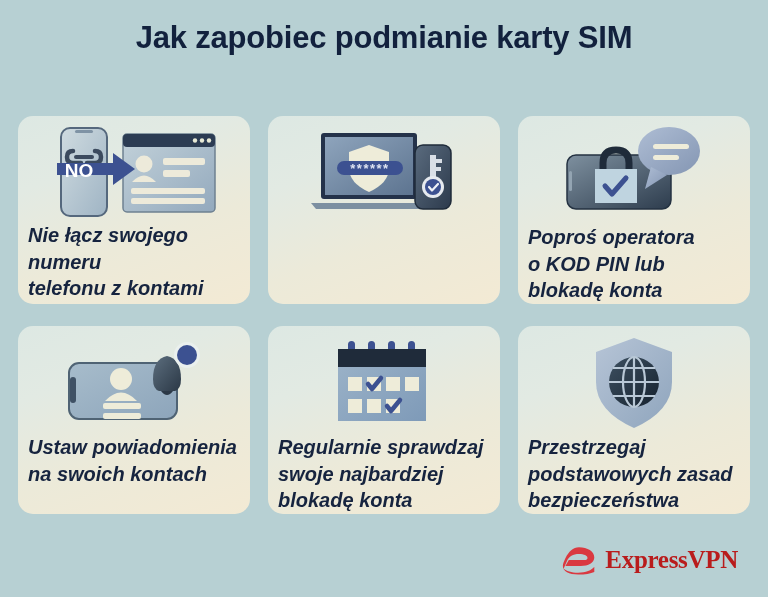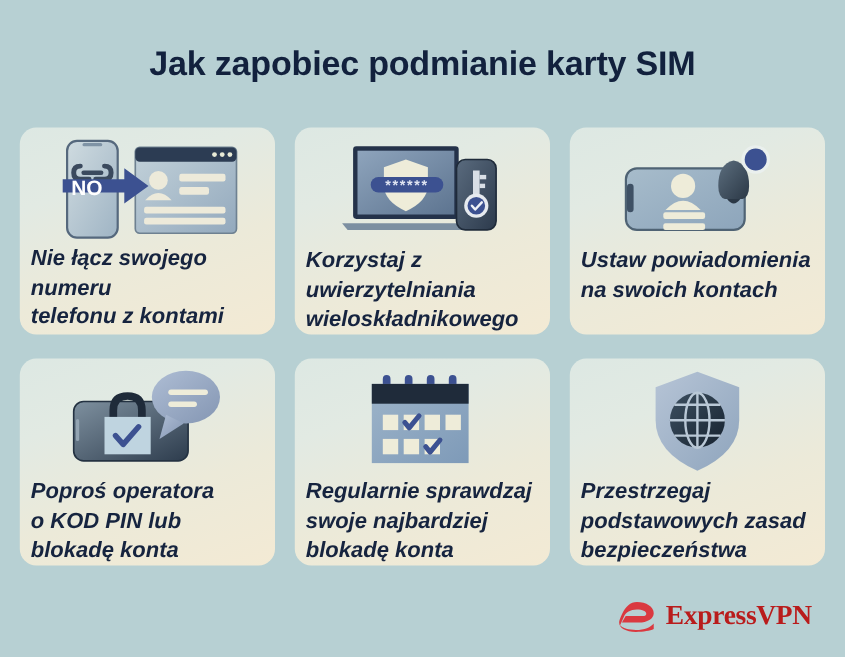--- a/index.html
+++ b/index.html
@@ -11,21 +11,21 @@
     position:relative;
   }
 
   
   .page-title {
     text-align:center;
     font-size:31px;
     font-weight:bold;
     color:#12213d;
     letter-spacing:-0.2px;
-    padding-top:42px;
+    padding-top:22px;
     line-height:1;
   }
 
   
   .grid {
     position:absolute;
     left:18px;
     top:116px;
     width:732px;
     display:grid;
@@ -160,23 +160,53 @@
         <rect x="106" y="22" width="36" height="64" rx="8" fill="url(#g2ph)" stroke="#1f2b3a" stroke-width="1.5"></rect>
 
         <rect x="121" y="32" width="6" height="22" fill="#d9dfe6"></rect>
         <rect x="127" y="36" width="6" height="4" fill="#d9dfe6"></rect>
         <rect x="127" y="44" width="5" height="4" fill="#d9dfe6"></rect>
         <circle cx="124" cy="64" r="11" fill="#e6eaef"></circle>
         <circle cx="124" cy="64" r="8" fill="#3c5191"></circle>
         <path d="M120 64 l3 3.5 l6 -6.5" fill="none" stroke="#eef1f7" stroke-width="2.2" stroke-linecap="round" stroke-linejoin="round"></path>
       </svg>
     </div>
-    <div class="card-label">Korzystaj z
-uwierzytelniania
-wieloskładnikowego</div>
+  </div>
+
+  <div class="card">
+    <div class="card-art">
+      <svg width="150" height="100" viewBox="0 0 150 100">
+        <defs>
+          <linearGradient id="g3p" x1="0" y1="0" x2="1" y2="1">
+            <stop offset="0" stop-color="#7e909f"></stop>
+              <stop offset="1" stop-color="#2d3c4d"></stop>
+          </linearGradient>
+          <linearGradient id="g3b" x1="0" y1="0" x2="1" y2="1">
+            <stop offset="0" stop-color="#aebdd4"></stop>
+              <stop offset="1" stop-color="#8496b3"></stop>
+          </linearGradient>
+        </defs>
+
+        <rect x="8" y="32" width="104" height="54" rx="9" fill="url(#g3p)" stroke="#243242" stroke-width="1.5"></rect>
+        <rect x="10" y="48" width="3" height="20" rx="1.5" fill="#93a4b2"></rect>
+
+        <path d="M44 48 v-8 q0 -13 13 -13 q13 0 13 13 v8" fill="none" stroke="#1f2b3a" stroke-width="7"></path>
+
+        <rect x="36" y="46" width="42" height="34" fill="#bfd4e0"></rect>
+        <path d="M46 63 l7 8 l14 -16" fill="none" stroke="#3c5191" stroke-width="5" stroke-linecap="round" stroke-linejoin="round"></path>
+
+        <ellipse cx="110" cy="28" rx="31" ry="24" fill="url(#g3b)"></ellipse>
+        <path d="M92 44 l-6 22 l22 -14 z" fill="url(#g3b)"></path>
+        <rect x="94" y="21" width="36" height="5" rx="2.5" fill="#eeecd9"></rect>
+        <rect x="94" y="32" width="26" height="5" rx="2.5" fill="#eeecd9"></rect>
+      </svg>
+    </div>
+    <div class="card-label">Poproś operatora
+o KOD PIN lub
+blokadę konta</div>
   </div>
 
   <div class="card">
     <div class="card-art">
       <svg width="150" height="100" viewBox="0 0 150 100">
         <defs>
           <linearGradient id="g4c" x1="0" y1="0" x2="1" y2="1">
             <stop offset="0" stop-color="#a7bccb"></stop>
               <stop offset="1" stop-color="#8da5bb"></stop>
           </linearGradient>
@@ -196,53 +226,20 @@
 
         <path d="M100 58 q-6 -2 -6 -12 q0 -20 14 -23 q14 3 14 23 q0 10 -6 12 z" fill="url(#g4b)"></path>
         <path d="M102 58 q6 8 12 0 z" fill="#2b3846"></path>
 
         <circle cx="128" cy="22" r="13" fill="#eaf0ee"></circle>
         <circle cx="128" cy="22" r="10" fill="#3c5191"></circle>
       </svg>
     </div>
     <div class="card-label">Ustaw powiadomienia
 na swoich kontach</div>
-  </div>
-
-  <div class="card">
-    <div class="card-art">
-      <svg width="150" height="100" viewBox="0 0 150 100">
-        <defs>
-          <linearGradient id="g3p" x1="0" y1="0" x2="1" y2="1">
-            <stop offset="0" stop-color="#7e909f"></stop>
-              <stop offset="1" stop-color="#2d3c4d"></stop>
-          </linearGradient>
-          <linearGradient id="g3b" x1="0" y1="0" x2="1" y2="1">
-            <stop offset="0" stop-color="#aebdd4"></stop>
-              <stop offset="1" stop-color="#8496b3"></stop>
-          </linearGradient>
-        </defs>
-
-        <rect x="8" y="32" width="104" height="54" rx="9" fill="url(#g3p)" stroke="#243242" stroke-width="1.5"></rect>
-        <rect x="10" y="48" width="3" height="20" rx="1.5" fill="#93a4b2"></rect>
-
-        <path d="M44 48 v-8 q0 -13 13 -13 q13 0 13 13 v8" fill="none" stroke="#1f2b3a" stroke-width="7"></path>
-
-        <rect x="36" y="46" width="42" height="34" fill="#bfd4e0"></rect>
-        <path d="M46 63 l7 8 l14 -16" fill="none" stroke="#3c5191" stroke-width="5" stroke-linecap="round" stroke-linejoin="round"></path>
-
-        <ellipse cx="110" cy="28" rx="31" ry="24" fill="url(#g3b)"></ellipse>
-        <path d="M92 44 l-6 22 l22 -14 z" fill="url(#g3b)"></path>
-        <rect x="94" y="21" width="36" height="5" rx="2.5" fill="#eeecd9"></rect>
-        <rect x="94" y="32" width="26" height="5" rx="2.5" fill="#eeecd9"></rect>
-      </svg>
-    </div>
-    <div class="card-label">Poproś operatora
-o KOD PIN lub
-blokadę konta</div>
   </div>
 
   <div class="card">
     <div class="card-art">
       <svg width="120" height="100" viewBox="0 0 120 100">
         <defs>
           <linearGradient id="g5c" x1="0" y1="0" x2="1" y2="1">
             <stop offset="0" stop-color="#9db4c9"></stop>
               <stop offset="1" stop-color="#7e9ab8"></stop>
           </linearGradient>

